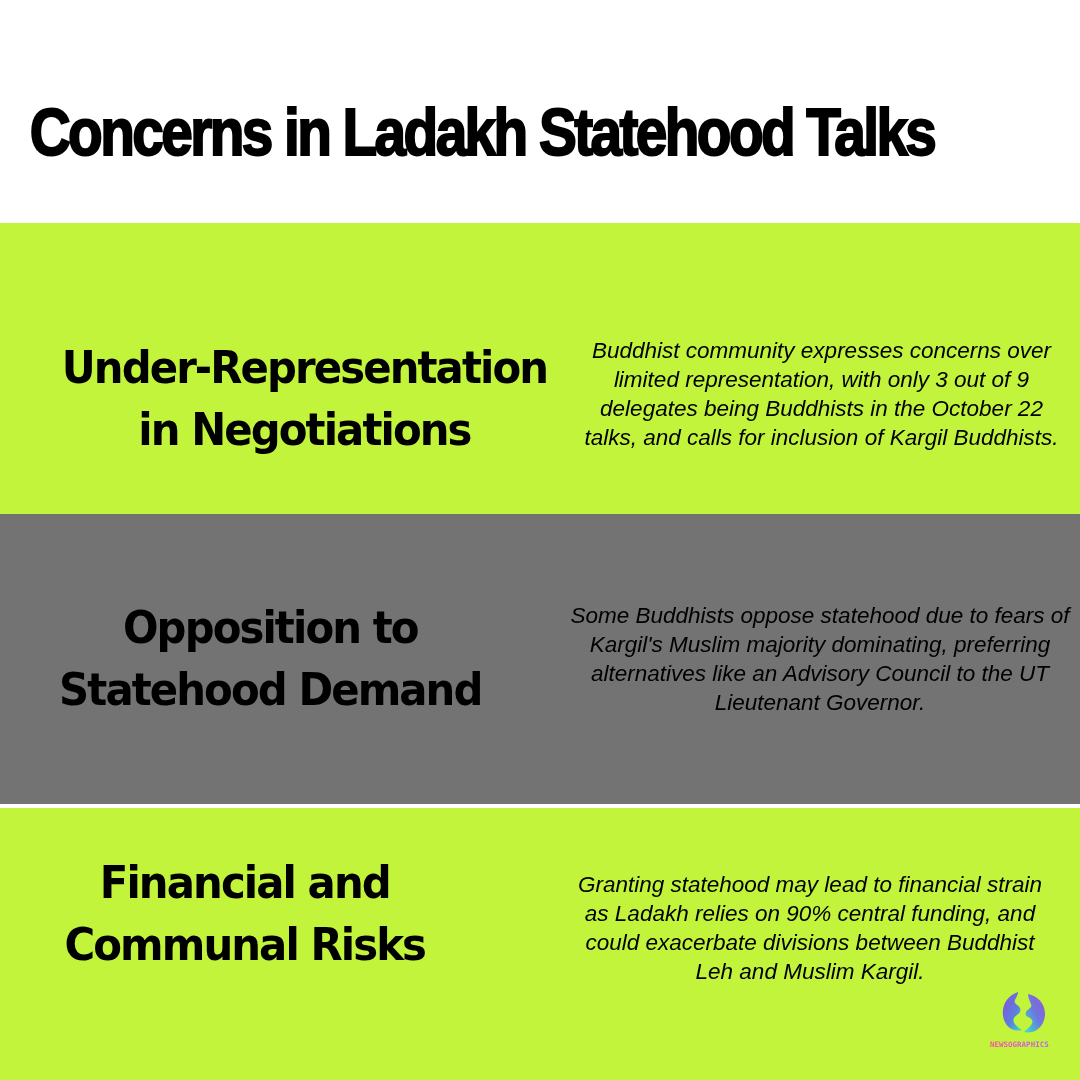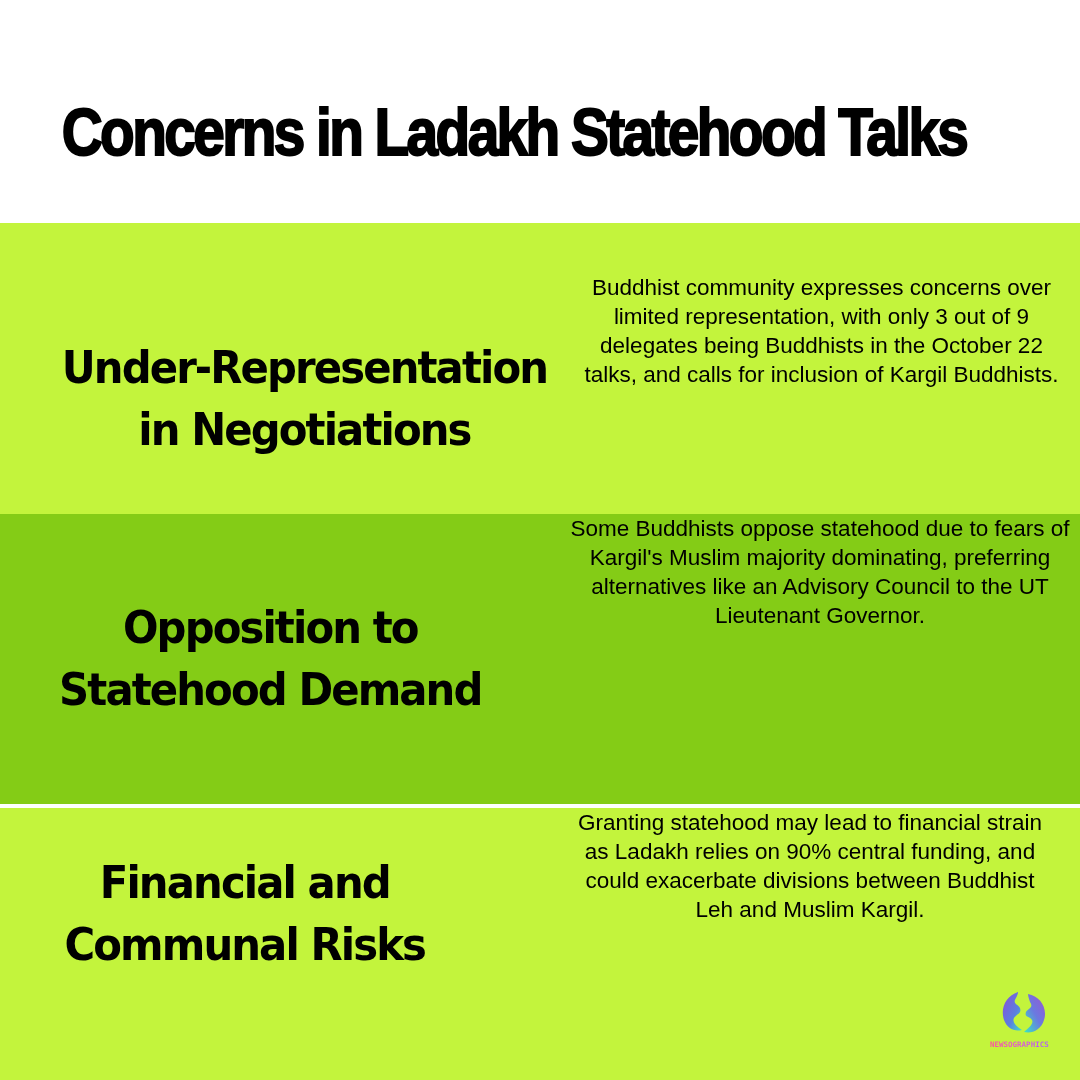--- a/index.html
+++ b/index.html
@@ -4,21 +4,21 @@
 <style>
   html, body { margin: 0; padding: 0; }
   body {
     width: 1080px; height: 1080px; overflow: hidden; position: relative;
     background: #ffffff;
     font-family: "Liberation Sans", sans-serif;
   }
   .header {
     position: absolute; left: 0; top: 0; width: 964px; height: 223px;
     background: #ffffff;
-    display: flex; align-items: center; justify-content: center; padding-left: 32px;
+    display: flex; align-items: center; justify-content: center;
   }
   .title {
     margin: 0; margin-top: 40px;
     font-family: "Liberation Sans", sans-serif;
     font-weight: 900; font-size: 66px; color: #000;
     letter-spacing: -3px;
     transform: scaleX(0.86);
     -webkit-text-stroke: 2px #000;
     white-space: nowrap;
   }
@@ -36,22 +36,23 @@
   }
   .heading {
     margin: 0; text-align: center; color: #000;
     font-family: "DejaVu Sans", sans-serif;
     font-weight: bold; font-size: 44px; line-height: 62px;
     letter-spacing: -2px;
     transform: scaleX(0.95);
   }
   .desc-col {
     width: 540px; height: 100%;
-    display: flex; justify-content: center;
+    display: flex; align-items: center; justify-content: center;
     box-sizing: border-box;
+    font-style: italic;
   }
   .desc {
     margin: 0; text-align: center; color: #000;
     font-family: "Liberation Sans", sans-serif;
     font-size: 22.5px; line-height: 29px;
   }
   .band-1 .heading-col { padding-top: 60px; margin-left: 46px; }
   .band-1 .desc-col { padding-top: 50px; }
   .band-1 .desc { width: 490px; }
   .band-2 .heading-col { padding-top: 0px; padding-left: 0px; }
@@ -86,21 +87,21 @@
     <h2 class="heading">
       <span>Under-Representation</span><br>
       <span>in Negotiations</span>
     </h2>
   </div>
   <div class="desc-col">
     <p class="desc">Buddhist community expresses concerns over limited representation, with only 3 out of 9 delegates being Buddhists in the October 22 talks, and calls for inclusion of Kargil Buddhists.</p>
   </div>
 </section>
 
-<section class="band band-2" style="background:#84cc16;">
+<section class="band band-2" style="background:#737373;">
   <div class="heading-col">
     <h2 class="heading">
       <span>Opposition to</span><br>
       <span>Statehood Demand</span>
     </h2>
   </div>
   <div class="desc-col">
     <p class="desc">Some Buddhists oppose statehood due to fears of Kargil's Muslim majority dominating, preferring alternatives like an Advisory Council to the UT Lieutenant Governor.</p>
   </div>
 </section>

